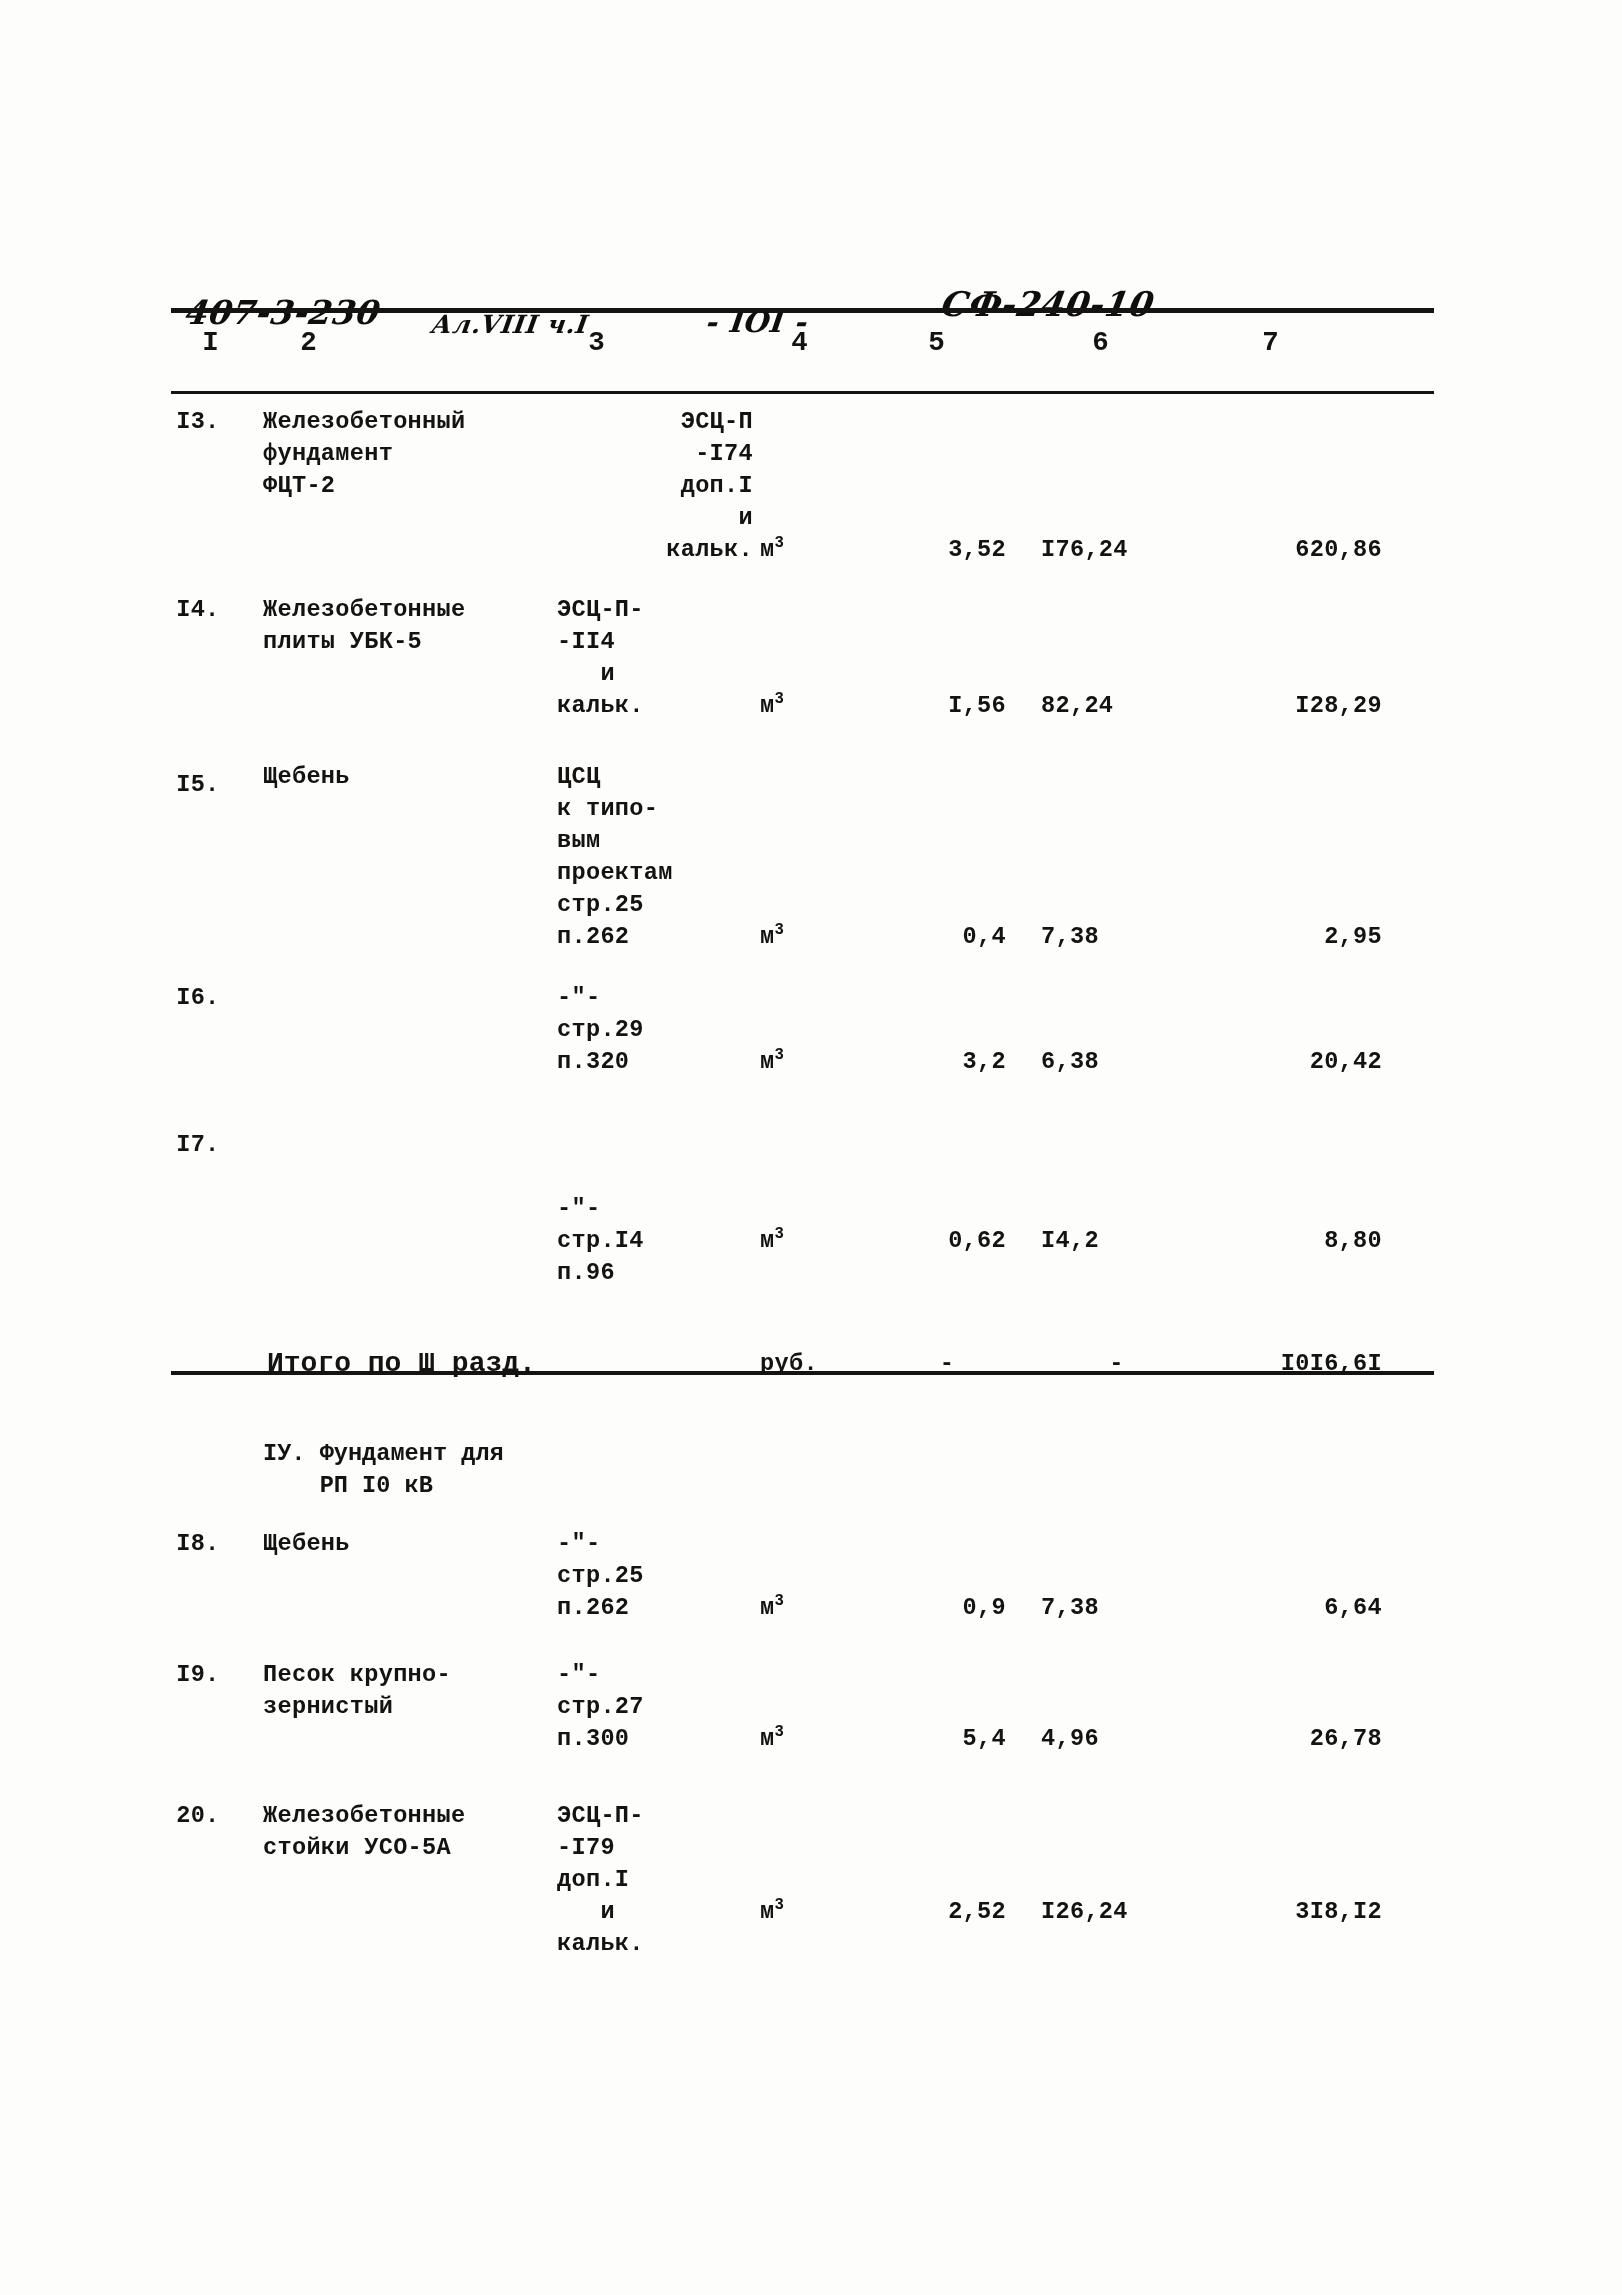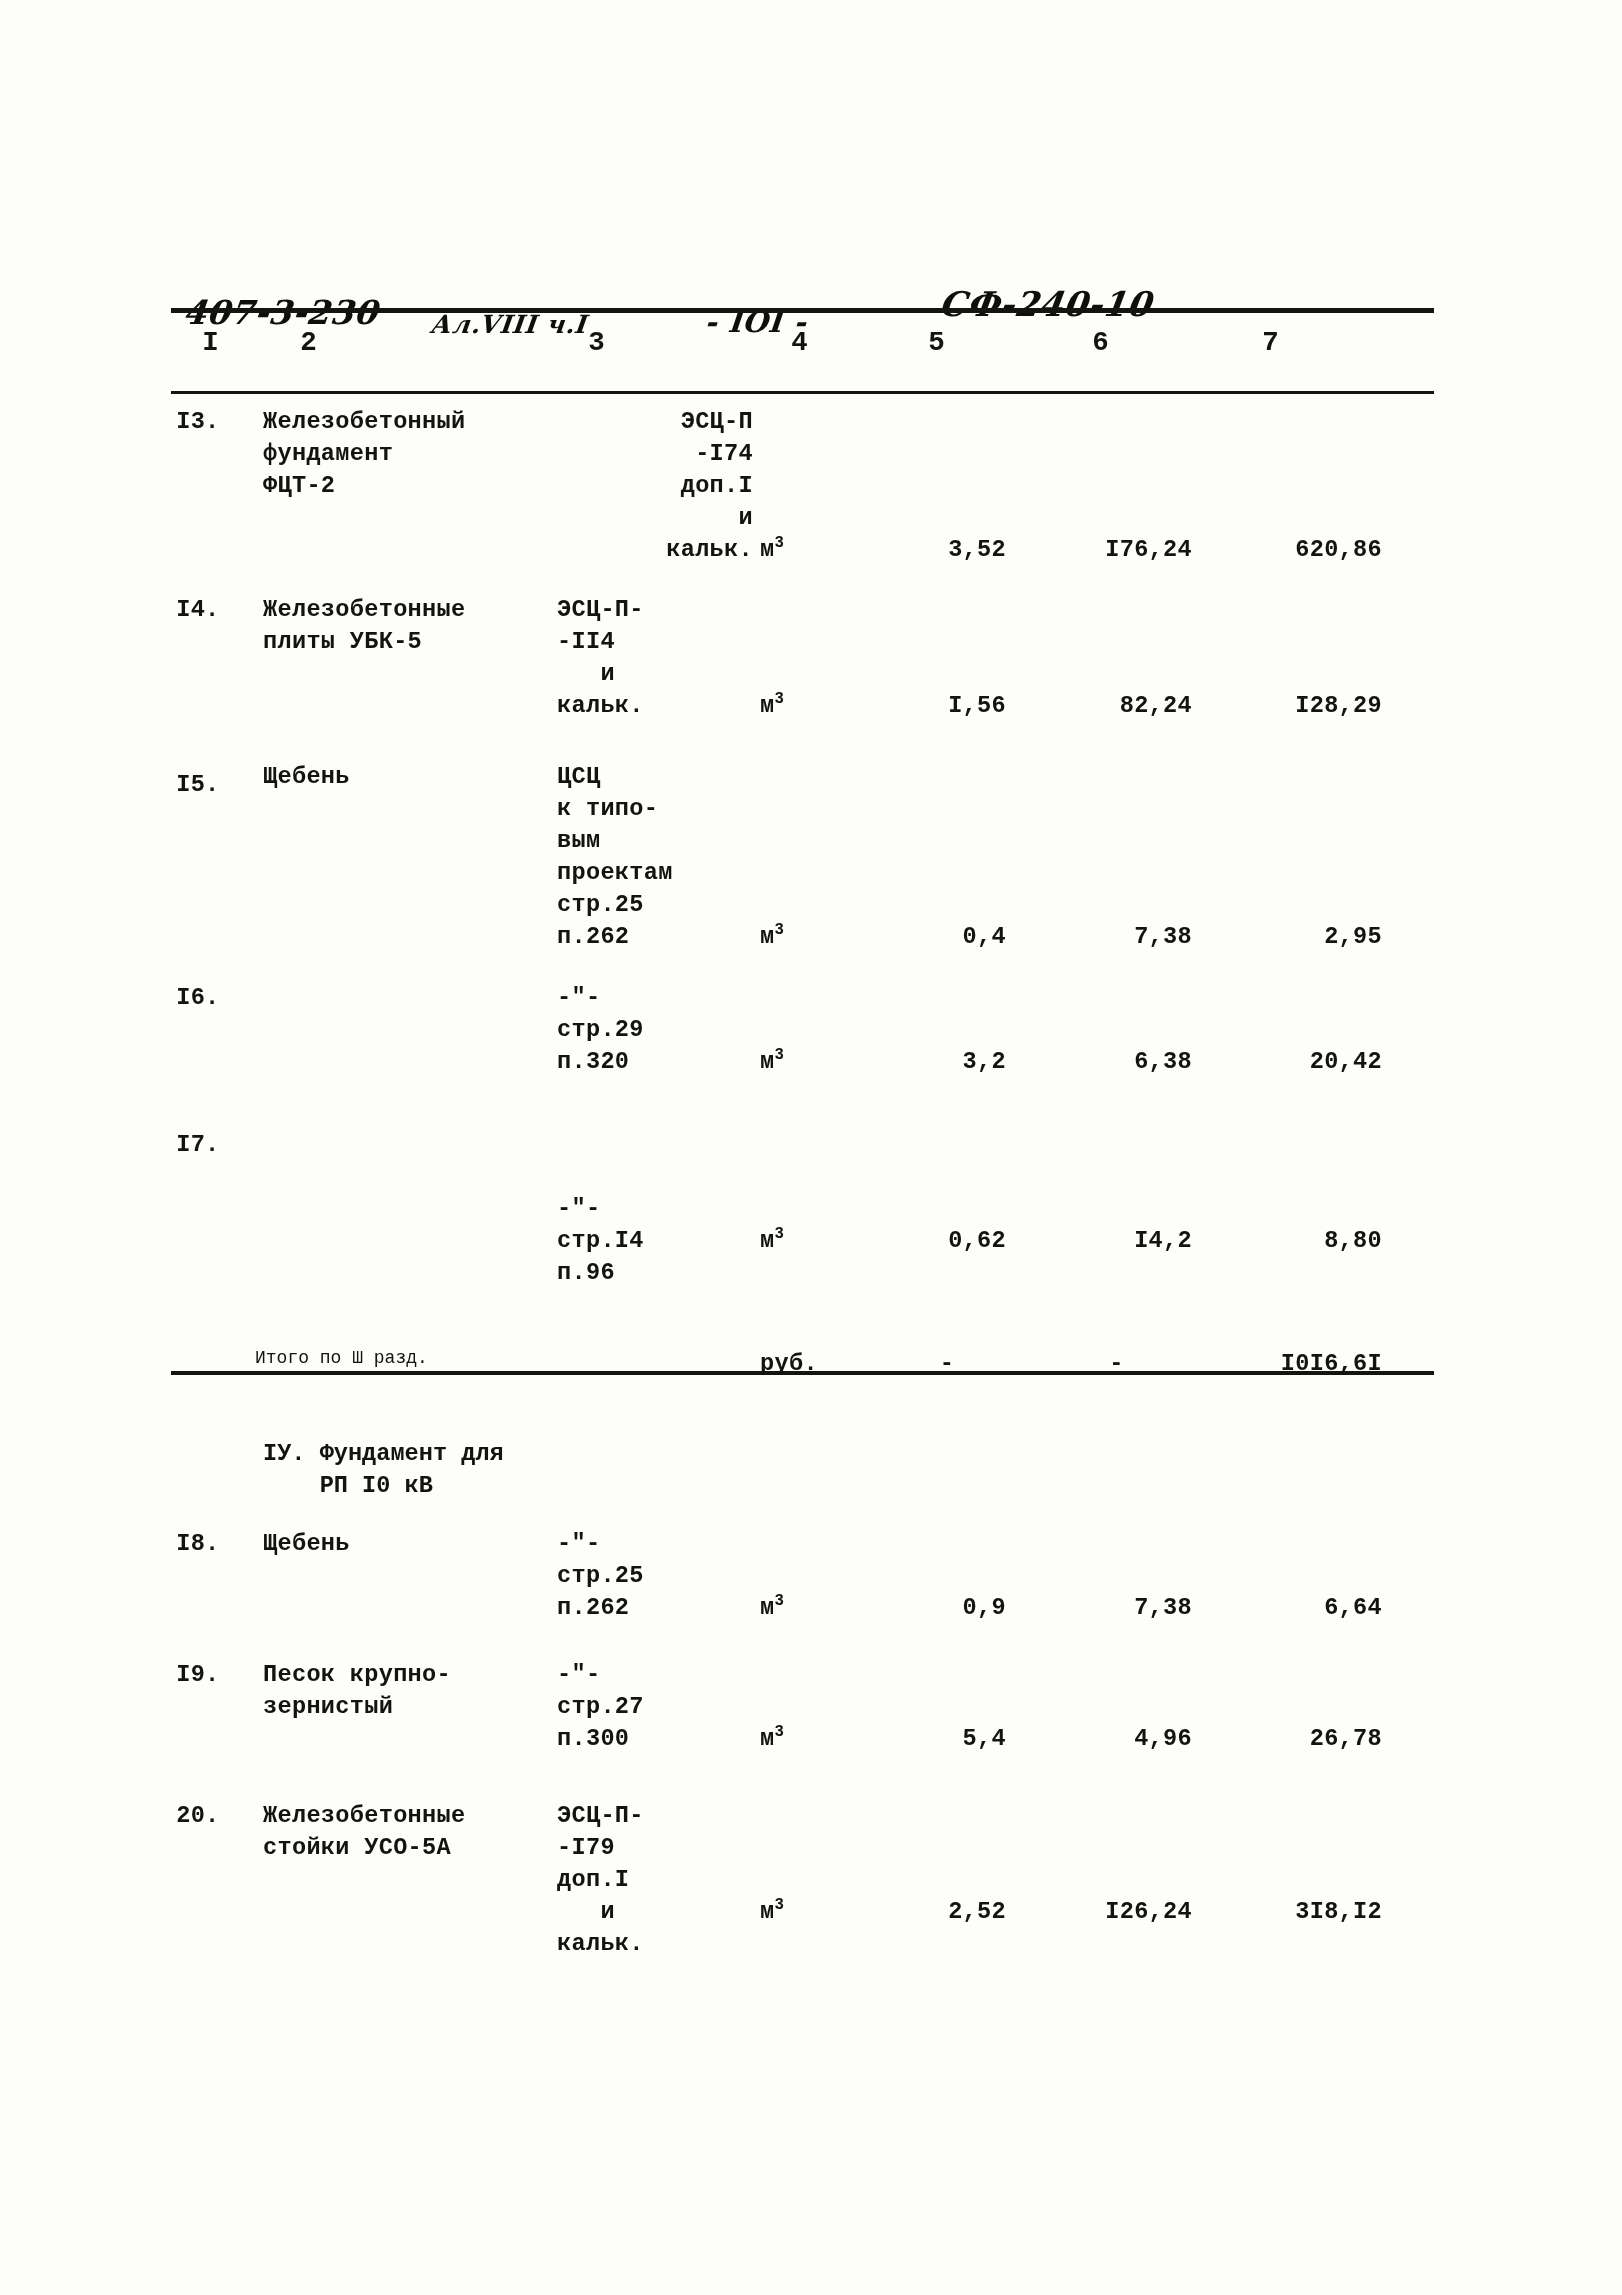--- a/index.html
+++ b/index.html
@@ -103,43 +103,43 @@
     line-height: 32px;
     letter-spacing: 0.3px;
     white-space: pre;
     font-weight: 700;
   }
   .c1 { left: 5.2px;    width: 79px; text-align: left; }
   .c2 { left: 92px;  width: 288px; text-align: left; }
   .c3 { left: 386px;  width: 196px; text-align: left; }
   .c4 { left: 589px;  width: 79px; text-align: left; }
   .c5 { left: 717px; width: 118px; text-align: right; }
-  .c6 { left: 870px; width: 151px; text-align: right; }
+  .c6 { left: 870px; width: 151px; }
   .c7 { left: 1047px; width: 164px; text-align: right; }
 
   .sup {
     font-size: 15.7px;
     vertical-align: super;
     line-height: 0;
   }
   .subhead {
     position: absolute;
     left: 92px;
     width: 589px;
     font-size: 23.6px;
     line-height: 32px;
     font-weight: 700;
     white-space: pre;
   }
   .total-label {
     position: absolute;
-    left: 84px;
+    left: 96px;
     width: 458px;
-    font-size: 18px;
-    font-weight: 400;
+    font-size: 28px;
+    font-weight: 700;
     white-space: pre;
   }
   .dash { text-align: center; }
 </style>
 </head>
 <body>
 
 <div class="page">
 
   <div class="header-row">

